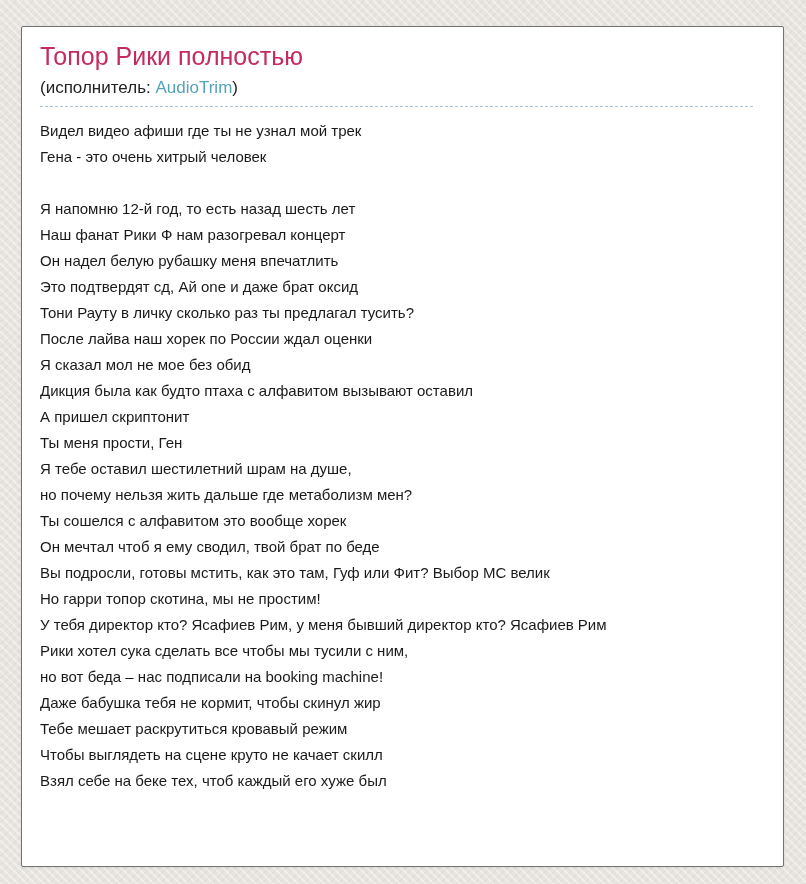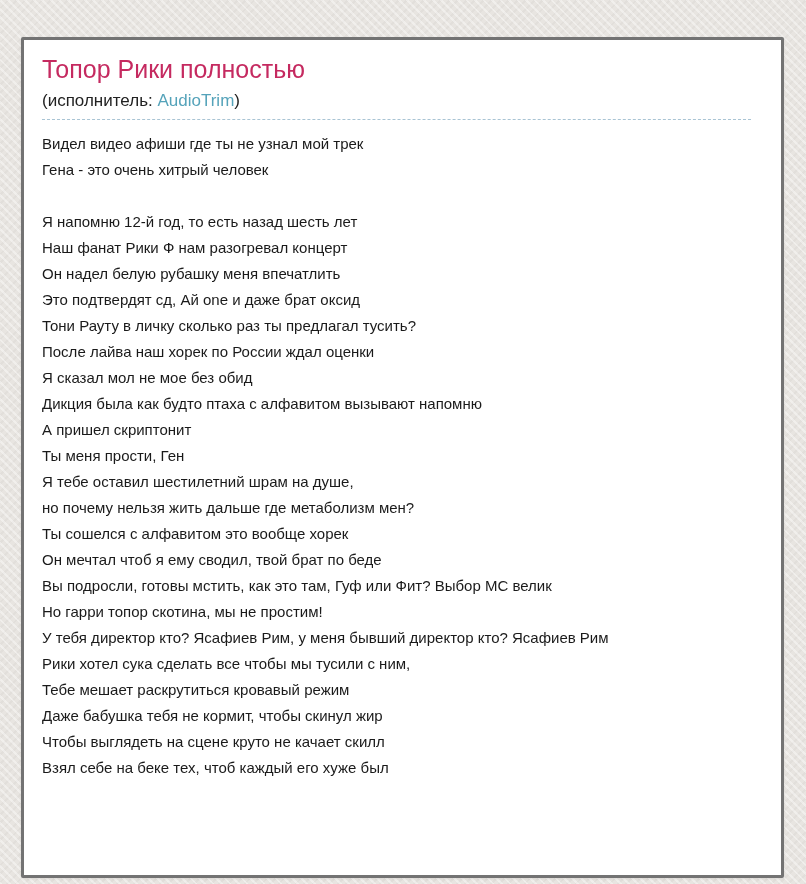--- a/index.html
+++ b/index.html
@@ -13,26 +13,26 @@
     background-color: #e8e5e1;
     background-image:
       repeating-linear-gradient(45deg, rgba(255,255,255,.38) 0 2px, rgba(255,255,255,0) 2px 6px),
       repeating-linear-gradient(-45deg, rgba(0,0,0,.028) 0 2px, rgba(0,0,0,0) 2px 6px);
     overflow: hidden;
     position: relative;
   }
   .card {
     position: absolute;
     left: 21px;
-    top: 37px;
+    top: 26px;
     width: 763px;
     height: 841px;
     box-sizing: border-box;
     background: #ffffff;
-    border: 3px solid #737373;
+    border: 1px solid #737373;
     border-radius: 2px;
     box-shadow: 0 1px 3px rgba(0,0,0,.07);
     padding: 15px 12px 0 18px;
     overflow: hidden;
   }
   .page-title {
     margin: 0 0 7px 0;
     font-size: 25px;
     font-weight: 400;
     line-height: 1.15;
@@ -75,29 +75,30 @@
       <div class="lyric-line">Видел видео афиши где ты не узнал мой трек</div>
       <div class="lyric-line">Гена - это очень хитрый человек</div>
       <div class="lyric-line">&nbsp;</div>
       <div class="lyric-line">Я напомню 12-й год, то есть назад шесть лет</div>
       <div class="lyric-line">Наш фанат Рики Ф нам разогревал концерт</div>
       <div class="lyric-line">Он надел белую рубашку меня впечатлить</div>
       <div class="lyric-line">Это подтвердят сд, Ай one и даже брат оксид</div>
       <div class="lyric-line">Тони Рауту в личку сколько раз ты предлагал тусить?</div>
       <div class="lyric-line">После лайва наш хорек по России ждал оценки</div>
       <div class="lyric-line">Я сказал мол не мое без обид</div>
-      <div class="lyric-line">Дикция была как будто птаха с алфавитом вызывают напомню</div>
+      <div class="lyric-line">Дикция была как будто птаха с алфавитом вызывают оставил</div>
       <div class="lyric-line">А пришел скриптонит</div>
       <div class="lyric-line">Ты меня прости, Ген</div>
       <div class="lyric-line">Я тебе оставил шестилетний шрам на душе,</div>
       <div class="lyric-line">но почему нельзя жить дальше где метаболизм мен?</div>
       <div class="lyric-line">Ты сошелся с алфавитом это вообще хорек</div>
       <div class="lyric-line">Он мечтал чтоб я ему сводил, твой брат по беде</div>
       <div class="lyric-line">Вы подросли, готовы мстить, как это там, Гуф или Фит? Выбор МС велик</div>
       <div class="lyric-line">Но гарри топор скотина, мы не простим!</div>
       <div class="lyric-line">У тебя директор кто? Ясафиев Рим, у меня бывший директор кто? Ясафиев Рим</div>
       <div class="lyric-line">Рики хотел сука сделать все чтобы мы тусили с ним,</div>
+      <div class="lyric-line">но вот беда – нас подписали на booking machine!</div>
+      <div class="lyric-line">Даже бабушка тебя не кормит, чтобы скинул жир</div>
       <div class="lyric-line">Тебе мешает раскрутиться кровавый режим</div>
-      <div class="lyric-line">Даже бабушка тебя не кормит, чтобы скинул жир</div>
       <div class="lyric-line">Чтобы выглядеть на сцене круто не качает скилл</div>
       <div class="lyric-line">Взял себе на беке тех, чтоб каждый его хуже был</div>
     </div>
 </div>
 
 </body></html>

